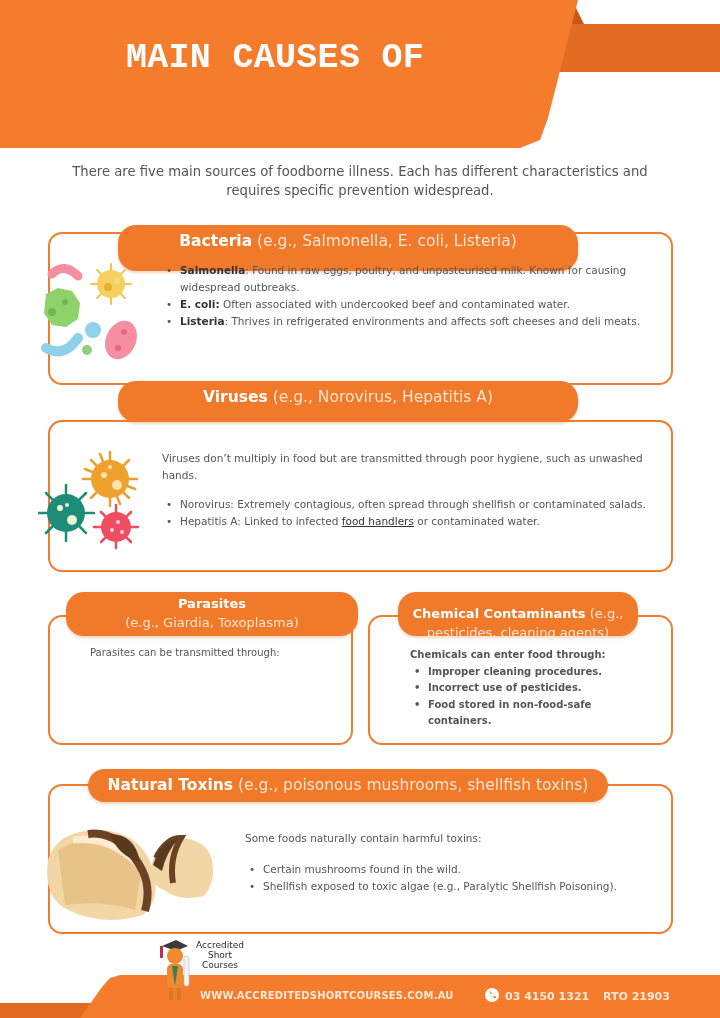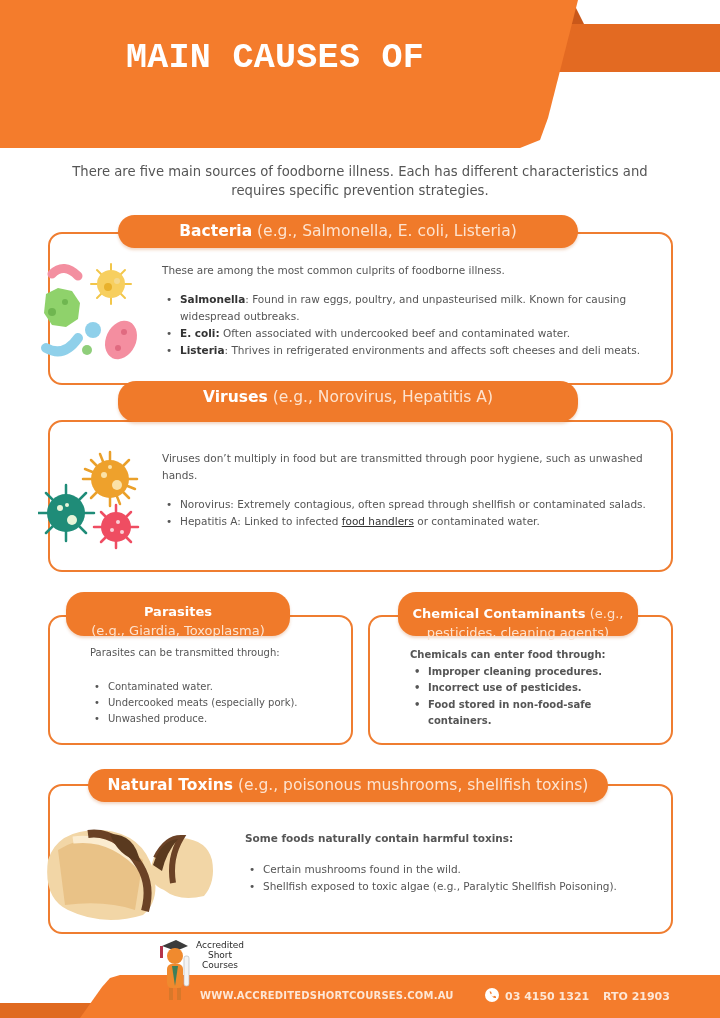--- a/index.html
+++ b/index.html
@@ -44,24 +44,24 @@
 </head>
 <body>
 
 <div class="hdr-fold"></div>
 <div class="hdr-band"></div>
 <div class="hdr-main"></div>
 <h1 class="hdr-title">
   <span>MAIN CAUSES OF</span><br>
 </h1>
 
-<p class="intro">There are five main sources of foodborne illness. Each has different characteristics and requires specific prevention strategies.</p>
+<p class="intro">There are five main sources of foodborne illness. Each has different characteristics and requires specific prevention widespread.</p>
 
 <div class="box" style="left:48px; top:232px; width:625px; height:153px;"></div>
-<div class="pill" style="left:118px; top:215px; width:460px; height:33px; line-height:33px;">
+<div class="pill" style="left:118px; top:225px; width:460px; height:46px; line-height:33px;">
   <b>Bacteria</b>
   <span class="sub">(e.g., Salmonella, E. coli, Listeria)</span>
 </div>
 <svg class="icon" style="left:38px; top:260px;" width="110" height="105" viewBox="0 0 110 105">
   <path d="M14 14 q12 -12 26 2" stroke="#f38fa0" stroke-width="9" fill="none" stroke-linecap="round"></path>
   <g stroke="#f2c64a" stroke-width="2" stroke-linecap="round">
     <line x1="73" y1="4" x2="73" y2="44"></line>
       <line x1="53" y1="24" x2="93" y2="24"></line>
     <line x1="59" y1="10" x2="87" y2="38"></line>
       <line x1="87" y1="10" x2="59" y2="38"></line>
@@ -73,21 +73,20 @@
   <circle cx="14" cy="52" r="4" fill="#6fb650"></circle>
     <circle cx="27" cy="42" r="3" fill="#6fb650"></circle>
   <circle cx="55" cy="70" r="8" fill="#8fd0ea"></circle>
   <circle cx="49" cy="90" r="5" fill="#8fce7a"></circle>
   <path d="M8 88 q18 10 32 -10" stroke="#8fd0ea" stroke-width="10" fill="none" stroke-linecap="round"></path>
   <ellipse cx="83" cy="80" rx="15" ry="20" transform="rotate(25 83 80)" fill="#f48ea0"></ellipse>
   <circle cx="86" cy="72" r="3" fill="#e06a80"></circle>
     <circle cx="80" cy="88" r="3" fill="#e06a80"></circle>
 </svg>
 <div class="txt" style="left:162px; top:262px; width:490px;">
-  <p>These are among the most common culprits of foodborne illness.</p>
   <ul>
     <li><b>Salmonella</b><span>:</span><span> Found in raw eggs, poultry, and unpasteurised milk. Known for causing widespread outbreaks.</span></li>
     <li><b>E. coli:</b><span> Often associated with undercooked beef and contaminated water.</span></li>
     <li><b>Listeria</b><span>:</span><span> Thrives in refrigerated environments and affects soft cheeses and deli meats.</span></li>
   </ul>
 </div>
 
 <div class="box" style="left:48px; top:420px; width:625px; height:152px;"></div>
 <div class="pill" style="left:118px; top:381px; width:460px; height:41px; line-height:33px;">
   <b>Viruses</b>
@@ -129,31 +128,26 @@
 </svg>
 <div class="txt" style="left:162px; top:450px; width:490px;">
   <p>Viruses don’t multiply in food but are transmitted through poor hygiene, such as unwashed hands.</p>
   <ul>
     <li>Norovirus: Extremely contagious, often spread through shellfish or contaminated salads.</li>
     <li><span>Hepatitis A: Linked to infected </span><u>food handlers</u><span> or contaminated water.</span></li>
   </ul>
 </div>
 
 <div class="box" style="left:48px; top:615px; width:305px; height:130px;"></div>
-<div class="pill" style="left:66px; top:592px; width:224px; height:44px; line-height:19px; padding-top:10px; font-size:13px;">
+<div class="pill" style="left:66px; top:592px; width:292px; height:44px; line-height:19px; padding-top:2px; font-size:13px;">
   <b>Parasites</b><br>
   <span class="sub">(e.g., Giardia, Toxoplasma)</span>
 </div>
 <div class="txt" style="left:90px; top:645px; width:250px; font-size:10px; line-height:16px;">
   <p style="margin-bottom:18px;">Parasites can be transmitted through:</p>
-  <ul>
-    <li>Contaminated water.</li>
-    <li>Undercooked meats (especially pork).</li>
-    <li>Unwashed produce.</li>
-  </ul>
 </div>
 
 <div class="box" style="left:368px; top:615px; width:305px; height:130px;"></div>
 <div class="pill" style="left:398px; top:592px; width:240px; height:44px; line-height:19px; padding-top:12px; font-size:13px;">
   <b>Chemical Contaminants</b>
   <span class="sub">(e.g.,</span><br>
   <span class="sub">pesticides, cleaning agents)</span>
 </div>
 <div class="txt" style="left:410px; top:647px; width:210px; font-size:10px; line-height:16.5px;font-weight:bold;">
   <p style="margin-bottom:0;">Chemicals can enter food through:</p>
@@ -173,21 +167,21 @@
   <path d="M10 40 q10 -32 55 -30 q40 4 50 40 q8 30 -10 45 q-40 12 -75 -5 q-25 -12 -20 -50z" fill="#f2d6a6"></path>
   <path d="M20 30 q40 -25 85 10 l-8 50 q-30 -10 -70 -5z" fill="#e9c287"></path>
   <path d="M35 20 q40 -5 70 30" stroke="#fbecd0" stroke-width="7" fill="none"></path>
   <path d="M50 14 q30 -4 52 32 q12 20 5 45" stroke="#6b4226" stroke-width="8" fill="none"></path>
   <path d="M72 14 q25 0 30 28 q-22 -6 -30 -28z" fill="#5a3a1f"></path>
   <path d="M112 52 q5 -32 32 -34 q25 2 30 22 q4 22 -8 36 q-25 6 -40 -6 q-14 -6 -14 -18z" fill="#f2d6a6"></path>
   <path d="M118 38 q10 -20 25 -20 q-12 20 -8 45" stroke="#6b4226" stroke-width="6" fill="none"></path>
   <path d="M115 45 q8 -25 25 -26 q-12 14 -16 32z" fill="#5a3a1f"></path>
 </svg>
 <div class="txt" style="left:245px; top:830px; width:420px;">
-  <p style="margin-bottom:14px;font-weight:bold;">Some foods naturally contain harmful toxins:</p>
+  <p style="margin-bottom:14px;">Some foods naturally contain harmful toxins:</p>
   <ul>
     <li>Certain mushrooms found in the wild.</li>
     <li>Shellfish exposed to toxic algae (e.g., Paralytic Shellfish Poisoning).</li>
   </ul>
 </div>
 
 <div class="footer-dark"></div>
 <div class="footer-main"></div>
 <svg class="icon" style="left:158px; top:938px;" width="36" height="64" viewBox="0 0 36 64">
   <polygon points="4,8 18,2 30,8 18,13" fill="#3b3b3b"></polygon>

